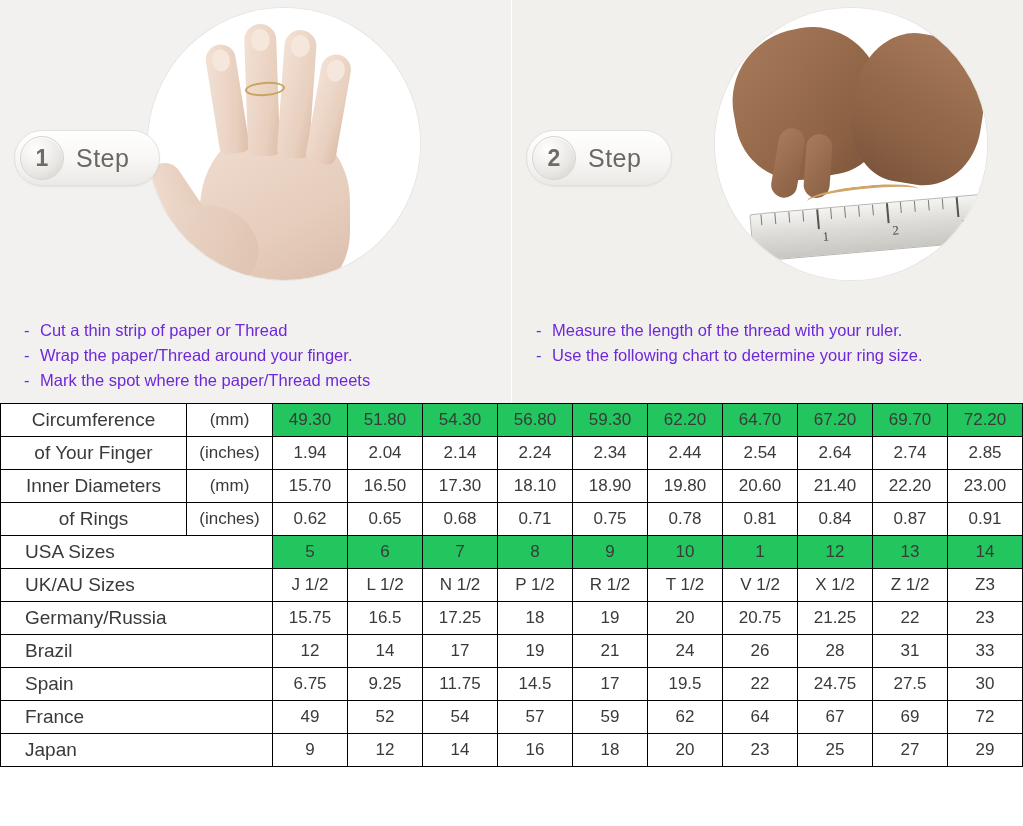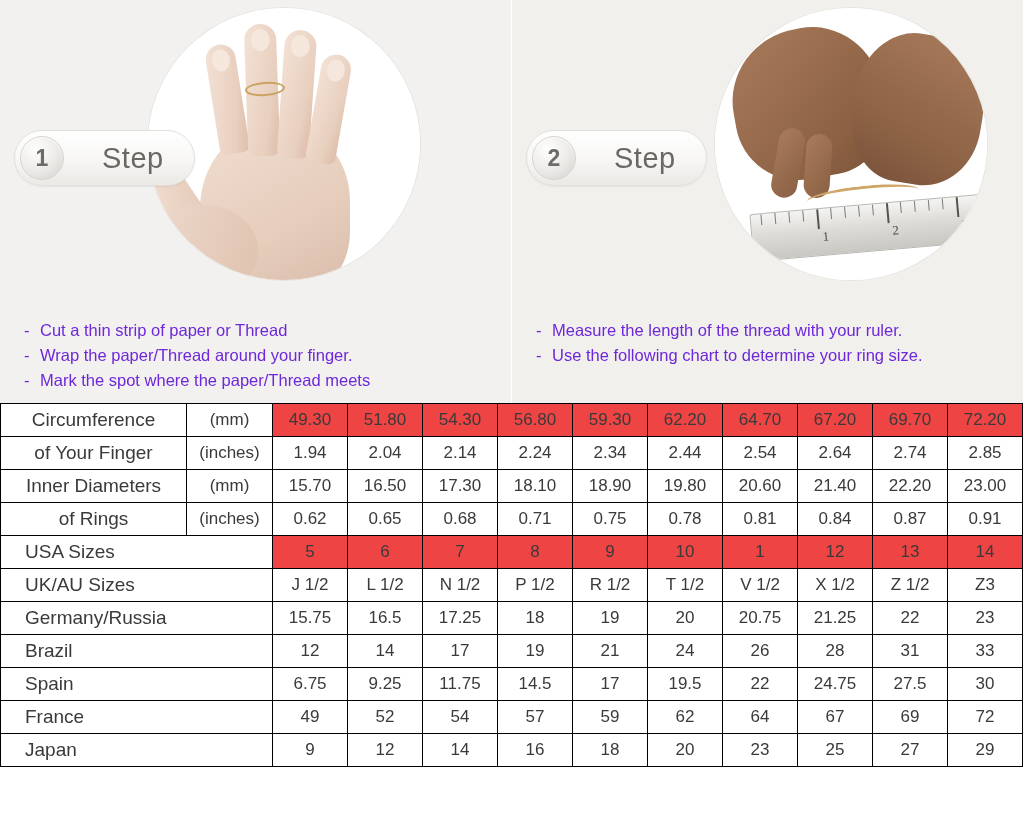--- a/index.html
+++ b/index.html
@@ -62,24 +62,23 @@
     border: 1px solid #d8d5d1;
     color: #6f6c68;
     font-size: 23px;
     font-weight: bold;
     display: flex;
     align-items: center;
     justify-content: center;
     box-shadow: inset 0 1px 2px rgba(255,255,255,0.9);
   }
   .step-pill .word {
-    font-size: 29px;
+    font-size: 25px;
     color: #6b6864;
     letter-spacing: 0.5px;
-    margin-left: 26px;
   }
 
   
   .photo {
     position: absolute;
     border-radius: 50%;
     overflow: hidden;
     background: #ffffff;
     box-shadow: 0 0 0 1px #e6e4e1;
   }
@@ -248,21 +247,21 @@
     padding: 0 8px;
   }
   td.rowhead.leftal {
     text-align: left;
     padding-left: 24px;
   }
   td.unit {
     font-size: 17px;
     text-align: center;
   }
-  td.shaded { background: #ef4444; }
+  td.shaded { background: #22c55e; }
   .col-head { width: 186px; }
   .col-unit { width: 86px; }
   .col-v    { width: 75px; }
 </style>
 </head>
 <body>
 
 <div class="sheet">
 
   <div class="steps">

